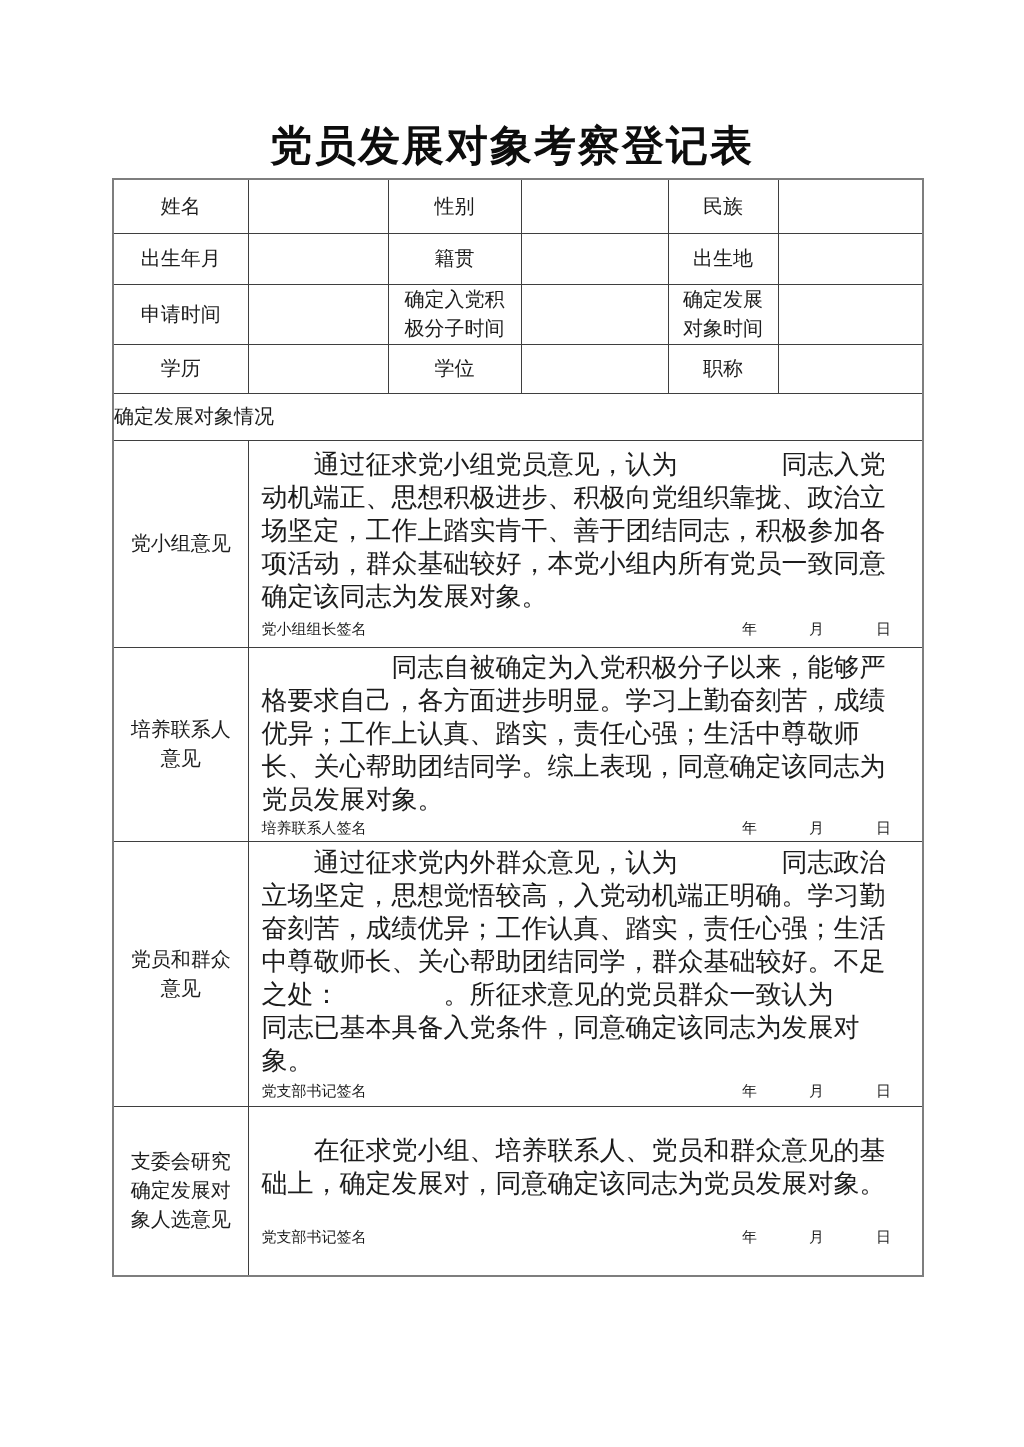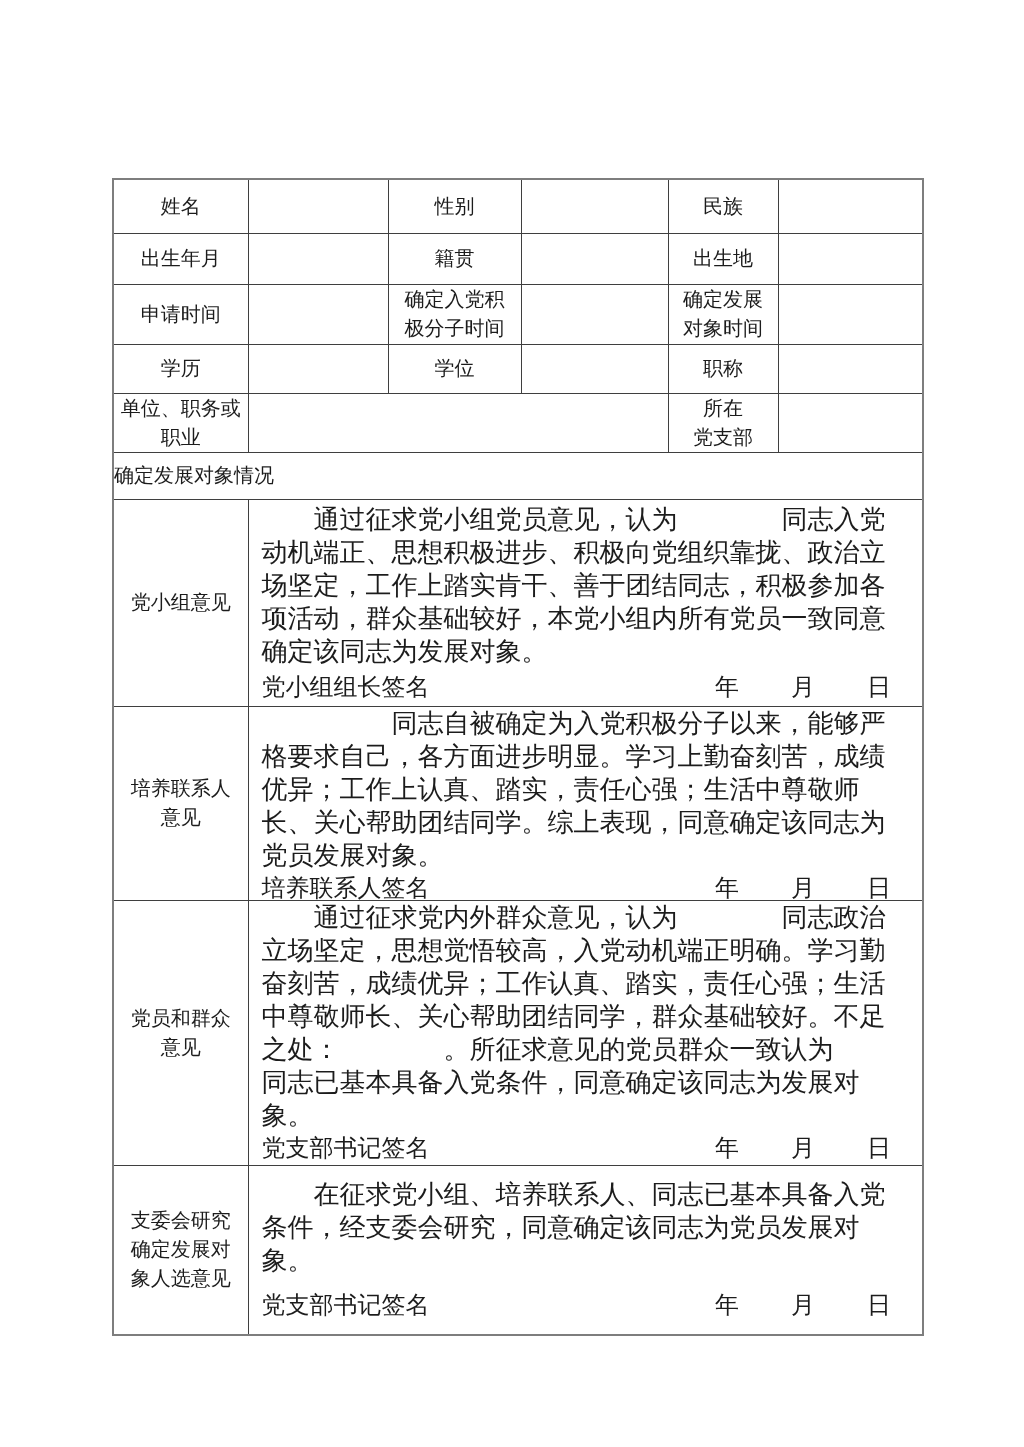--- a/index.html
+++ b/index.html
@@ -79,34 +79,35 @@
     margin: 0;
     font-size: 26px;
     line-height: 33px;
     text-align: left;
     word-break: break-all;
   }
   .sig {
     display: flex;
     justify-content: space-between;
     align-items: baseline;
-    font-size: 24px;
+    font-size: 15px;
     padding-right: 4px;
   }
   .ymd {
     display: inline-flex;
     gap: 52px;
     padding-right: 14px;
   }
 </style>
 </head>
 <body>
 
 <div class="page">
 
+  <h1 class="title">党员发展对象考察登记表</h1>
 
   <table class="form">
     <colgroup>
       <col style="width:135px">
         <col style="width:140px">
         <col style="width:133px">
       <col style="width:147px">
         <col style="width:110px">
         <col style="width:145px">
     </colgroup>
@@ -143,28 +144,20 @@
 
       <tr class="r-basic-4">
         <td class="lbl">学历</td>
         <td class="val"></td>
         <td class="lbl">学位</td>
         <td class="val"></td>
         <td class="lbl">职称</td>
         <td class="val"></td>
       </tr>
 
-      <tr class="r-basic-5">
-        <td class="lbl">单位、职务或
-职业</td>
-        <td class="val" colspan="3"></td>
-        <td class="lbl">所在
-党支部</td>
-        <td class="val"></td>
-      </tr>
 
       <tr class="r-section">
         <td class="section-cell" colspan="6">确定发展对象情况</td>
       </tr>
 
       <tr>
         <td class="lbl">党小组意见</td>
         <td class="opinion" colspan="5">
           <div class="op-wrap h7">
             <p class="op-body">　　通过征求党小组党员意见，认为　　　　同志入党动机端正、思想积极进步、积极向党组织靠拢、政治立场坚定，工作上踏实肯干、善于团结同志，积极参加各项活动，群众基础较好，本党小组内所有党员一致同意确定该同志为发展对象。</p>
@@ -215,21 +208,21 @@
           </div>
         </td>
       </tr>
 
       <tr>
         <td class="lbl">支委会研究
 确定发展对
 象人选意见</td>
         <td class="opinion" colspan="5">
           <div class="op-wrap h10">
-            <p class="op-body">　　在征求党小组、培养联系人、同志已基本具备入党条件，经支委会研究，同意确定该同志为党员发展对象。</p>
+            <p class="op-body">　　在征求党小组、培养联系人、党员和群众意见的基础上，确定发展对，同意确定该同志为党员发展对象。</p>
             <div class="sig">
               <span>党支部书记签名</span>
               <span class="ymd">
                 <span>年</span>
                 <span>月</span>
                 <span>日</span>
               </span>
             </div>
           </div>
         </td>

